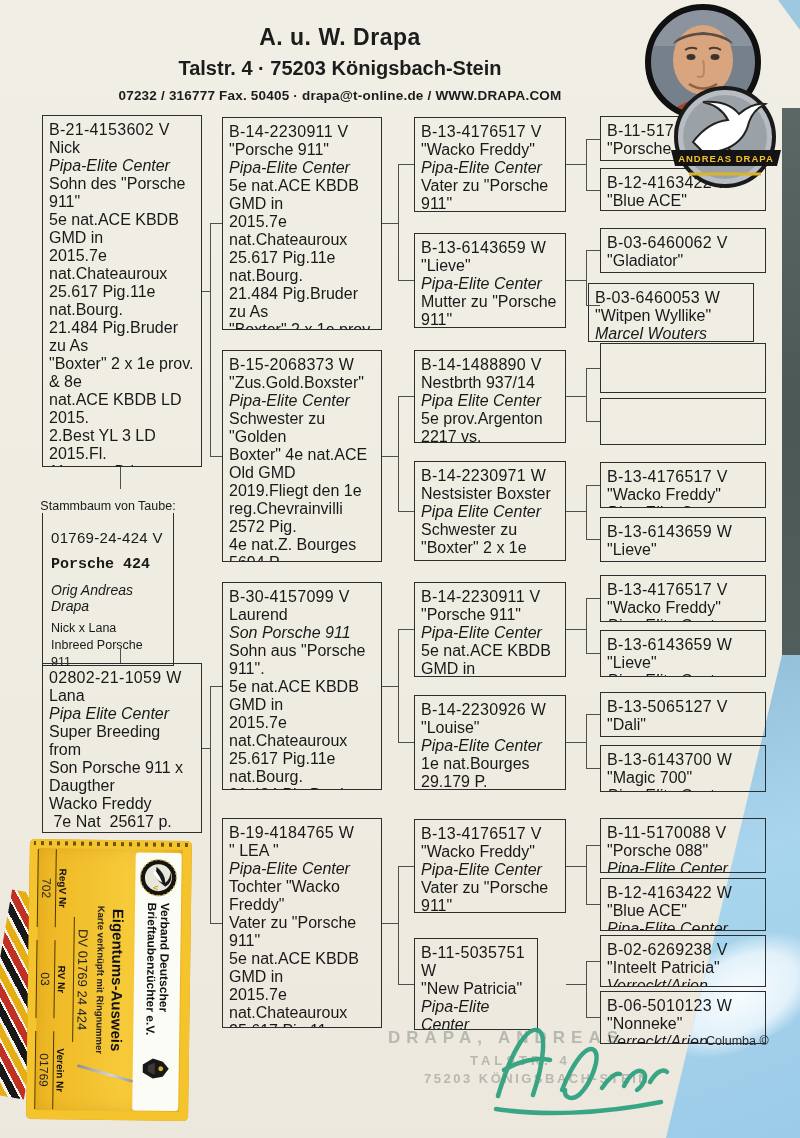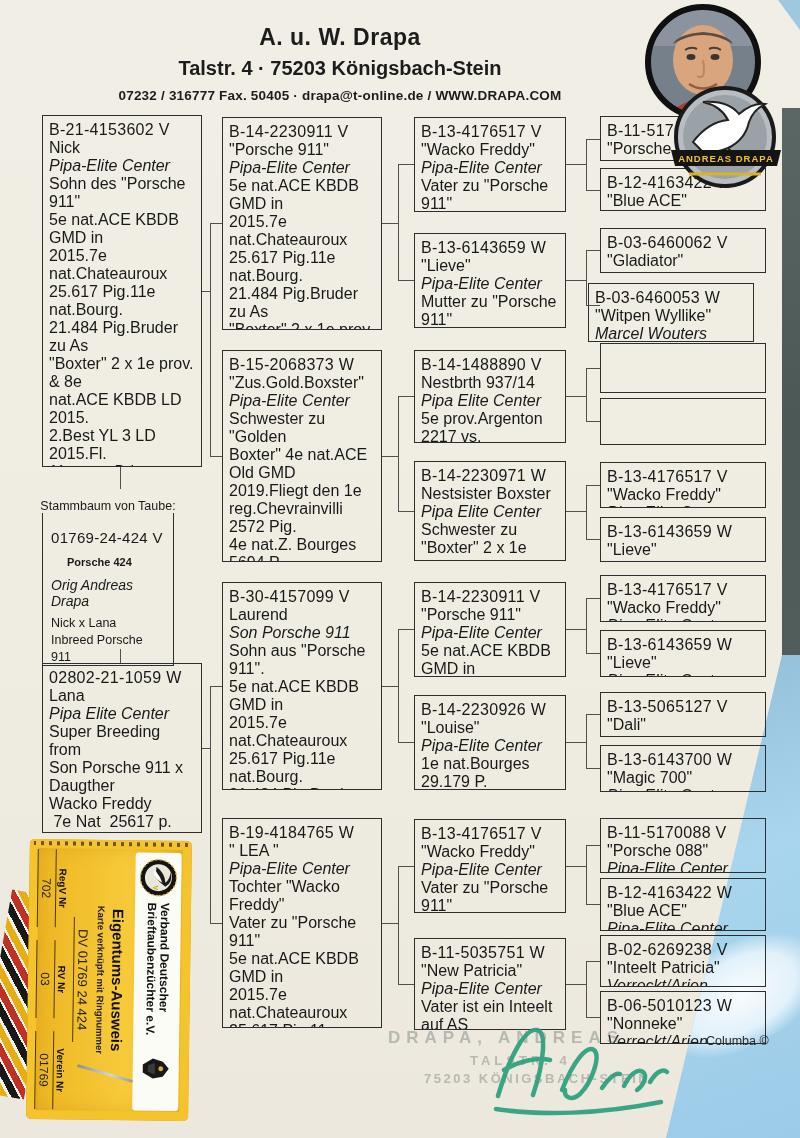--- a/index.html
+++ b/index.html
@@ -17,21 +17,21 @@
   .ring{letter-spacing:.3px;}
   .name{font-weight:normal;}
   .loft{font-style:italic;}
   .bl{white-space:pre-wrap;}
   
   #subject{position:absolute;left:42px;top:506px;width:132px;height:160px;border:1px solid #2e2e2e;
            box-sizing:border-box;padding:16px 8px 0 8px;color:#191919;}
   #subject .legend{position:absolute;top:-8px;left:50%;transform:translateX(-50%);
            background:#efece2;padding:0 5px;font-size:12.5px;white-space:nowrap;}
   #subject .ring{font-size:15px;margin:6px 0 10px;}
-  #subject .name{font-size:11px;font-weight:bold;margin:0 16px 9px;}
+  #subject .name{font-size:15px;font-weight:bold;margin:0 0 9px;font-family:Liberation Mono, monospace;}
   #subject .orig{font-size:14px;font-style:italic;margin:0 0 6px;}
   #subject .sline{font-size:12.5px;line-height:1.35;}
   .cline{position:absolute;background:#4f4f4f;}
   
   .corner-tr{position:absolute;left:778px;top:0;width:22px;height:30px;background:#9ec7e0;
              clip-path:polygon(0 0,100% 0,100% 100%);}
   .edge-strip{position:absolute;left:782px;top:108px;width:18px;height:560px;
              background:linear-gradient(180deg,#5b6765,#4c5856 55%,#525e5c);}
   .blue-corner{position:absolute;left:600px;top:655px;width:200px;height:483px;
              background:linear-gradient(160deg,#8fb9d4,#a9d6ee 45%,#9ccbe8);
@@ -190,21 +190,21 @@
         <div class="name">"Louise"</div>
         <div class="loft">Pipa-Elite Center</div>
         <div class="bl">1e nat.Bourges 29.179 P.</div>
       </div>
       <div class="pbox g3" style="left: 414px; top: 819px; width: 152px; height: 94px;">
         <div class="ring">B-13-4176517 V</div>
         <div class="name">"Wacko Freddy"</div>
         <div class="loft">Pipa-Elite Center</div>
         <div class="bl">Vater zu "Porsche 911"</div>
       </div>
-      <div class="pbox g3" style="left: 414px; top: 938px; width: 152px; height: 92px;">
+      <div class="pbox g3" style="left: 414px; top: 938px; width: 124px; height: 92px;">
         <div class="ring">B-11-5035751 W</div>
         <div class="name">"New Patricia"</div>
         <div class="loft">Pipa-Elite Center</div>
         <div class="bl">Vater ist ein Inteelt auf AS</div>
       </div>
       <div class="pbox g4" style="left: 600px; top: 116px; width: 166px; height: 45px;">
         <div class="ring">B-11-5170088 V</div>
         <div class="name">"Porsche 088"</div>
         <div class="loft">Pipa-Elite Center</div>
       </div>

